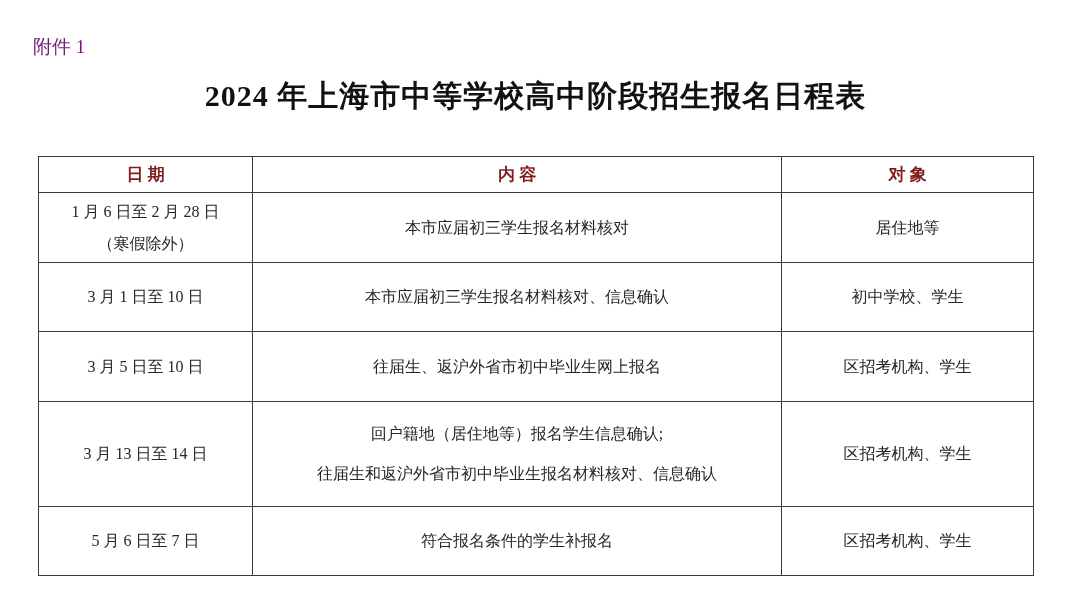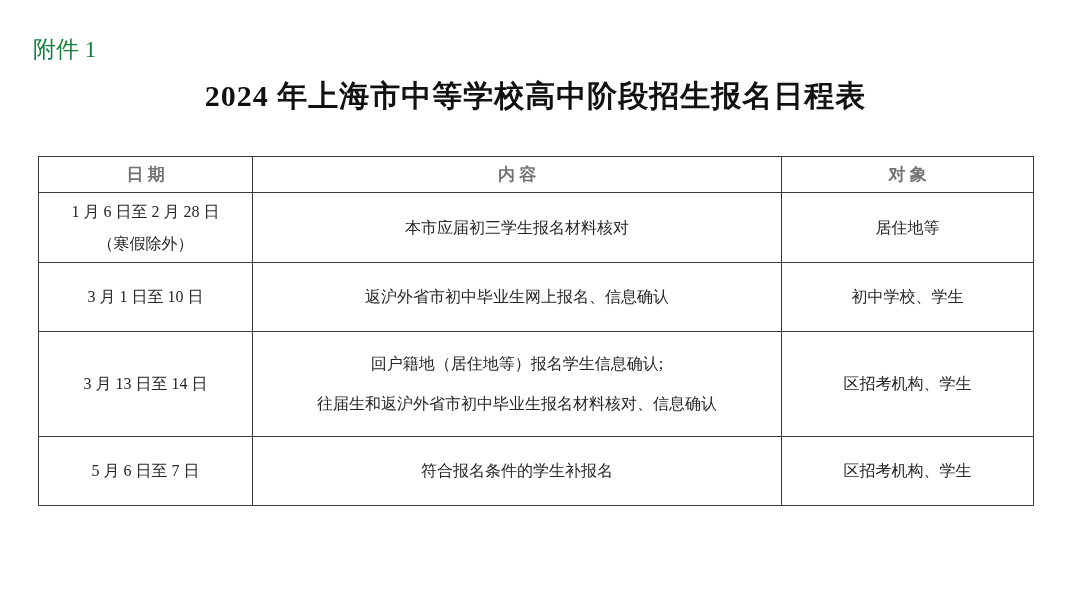--- a/index.html
+++ b/index.html
@@ -5,22 +5,22 @@
   * { margin:0; padding:0; box-sizing:border-box; }
   html,body { width:1080px; height:604px; background:#ffffff; overflow:hidden; }
   body {
     position:relative;
     font-family:"Liberation Serif","DejaVu Serif",serif;
     color:#262626;
   }
   .attachment-label {
     position:absolute;
     left:33px; top:34px;
-    font-size:23px;
-    color:#15803d;
+    font-size:19px;
+    color:#701a75;
   }
   .doc-title {
     position:absolute;
     left:38px; top:76px;
     width:995px;
     text-align:center;
     font-size:30px;
     font-weight:bold;
     letter-spacing:1px;
     color:#111111;
@@ -38,21 +38,21 @@
     vertical-align:middle;
     font-size:16px;
     line-height:2.0;
     color:#262626;
     font-weight:normal;
     padding:0 6px;
   }
   table.schedule th {
     font-weight:bold;
     font-size:17px;
-    color:#737373;
+    color:#7f1d1d;
   }
   .row-h-header { height:36px; }
   .row-h-1 { height:70px;padding-left:32px; }
   .row-h-2 { height:69px;padding-left:32px; }
   .row-h-3 { height:70px; }
   .row-h-4 { height:105px; }
   .row-h-5 { height:69px; }
   .cell-line { display:block; }
   .lh-lg .cell-line { line-height:2.5;text-align:center; }
 </style>
@@ -85,23 +85,32 @@
       <td>
         <span class="cell-line">本市应届初三学生报名材料核对</span>
       </td>
       <td>居住地等</td>
     </tr>
     <tr class="row-h-2">
       <td>
         <span class="cell-line">3 月 1 日至 10 日</span>
       </td>
       <td>
-        <span class="cell-line">返沪外省市初中毕业生网上报名、信息确认</span>
+        <span class="cell-line">本市应届初三学生报名材料核对、信息确认</span>
       </td>
       <td>初中学校、学生</td>
+    </tr>
+    <tr class="row-h-3">
+      <td>
+        <span class="cell-line">3 月 5 日至 10 日</span>
+      </td>
+      <td>
+        <span class="cell-line">往届生、返沪外省市初中毕业生网上报名</span>
+      </td>
+      <td>区招考机构、学生</td>
     </tr>
     <tr class="row-h-4">
       <td>
         <span class="cell-line">3 月 13 日至 14 日</span>
       </td>
       <td class="lh-lg">
         <span class="cell-line">回户籍地（居住地等）报名学生信息确认;</span>
         <span class="cell-line">往届生和返沪外省市初中毕业生报名材料核对、信息确认</span>
       </td>
       <td>区招考机构、学生</td>

